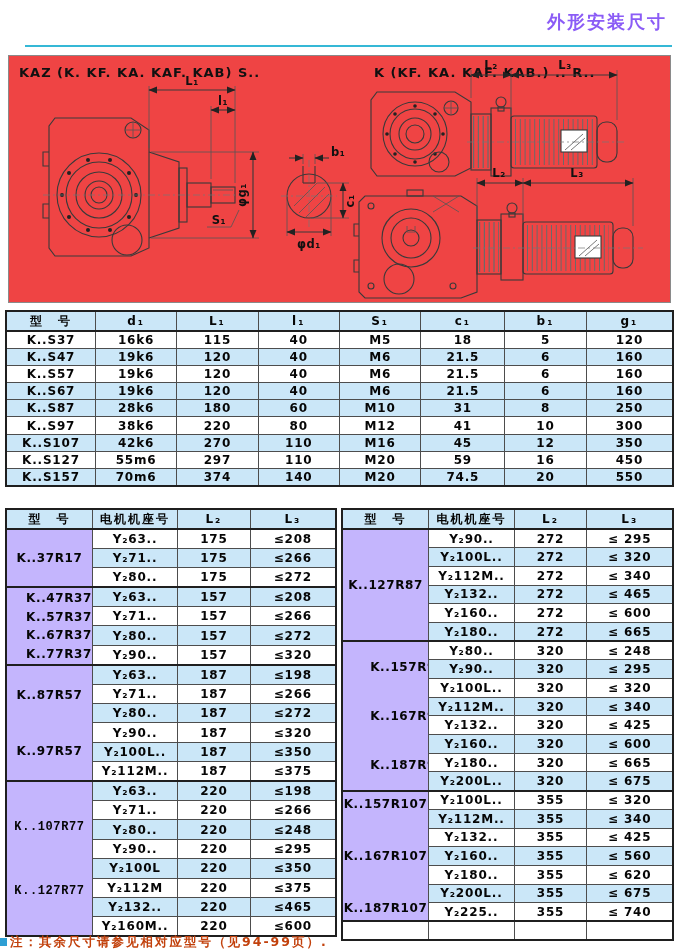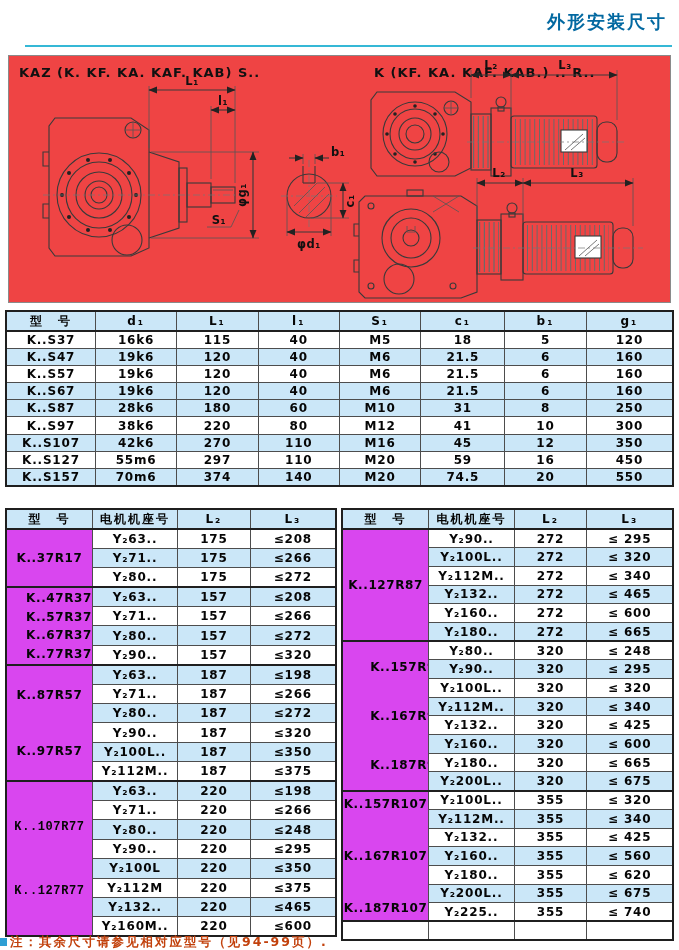--- a/index.html
+++ b/index.html
@@ -3,21 +3,21 @@
 <meta charset="utf-8">
 <style>
   html,body{margin:0;padding:0;}
   body{
     width:679px;height:950px;position:relative;background:#fff;
     font-family:"DejaVu Sans","Liberation Sans",sans-serif;color:#0a0a0a;
     overflow:hidden;
   }
   .page-title{
     position:absolute;top:10px;right:12px;font-size:18px;font-weight:bold;
-    letter-spacing:2px;color:#0369a1;
+    letter-spacing:2px;color:#8b5cf6;
   }
   .title-rule{position:absolute;left:25px;top:45px;width:647px;height:2px;background:#35b8d6;}
   .drawing-panel{
     position:absolute;left:8px;top:55px;width:661px;height:246px;
     border:1px solid #8a8a8a;background:#ef4444;
   }
   .draw-label{position:absolute;top:9px;font-size:13px;font-weight:bold;letter-spacing:1px;color:#111;}
   .draw-label.left{left:10px;}
   .draw-label.right{left:365px;}
   .drawing-svg{position:absolute;left:0;top:0;}
@@ -33,21 +33,21 @@
   #dim-table{left:5px;top:310px;width:669px;border:2px solid #1f1f1f;}
   #dim-table tr{height:17.2px;}
   .motor-table{border:2px solid #1f1f1f;}
   #motor-table-left{left:5px;top:508px;width:332px;}
   #motor-table-right{left:341px;top:508px;width:333px;}
   #motor-table-left tbody tr{height:19.4px;}
   #motor-table-right tbody tr{height:18.7px;}
   .motor-table thead tr{height:20px;}
   #dim-table thead tr{height:20px;}
   tr.group-start td{border-top:2px solid #1f1f1f;}
-  td.model-cell{background:#d946ef;}
+  td.model-cell{background:#c4b5fd;}
   .model-stack{display:flex;flex-direction:column;justify-content:space-around;align-items:center;}
   .model-stack span{font-size:12px;font-weight:bold;letter-spacing:0.6px;}
   .footer-note{
     position:absolute;left:10px;top:934px;font-size:12.5px;font-weight:bold;
     letter-spacing:2px;color:#c2410c;
   }
   .note-bullet{position:absolute;left:0px;top:938px;width:7px;height:8px;background:#2e9fd4;}
   svg text{font-size:11.5px;font-weight:bold;fill:#111;letter-spacing:0.5px;}
   .thin{stroke:#555;stroke-width:0.8;}
   .ln{stroke:#3a3a3a;stroke-width:1.1;fill:none;}

